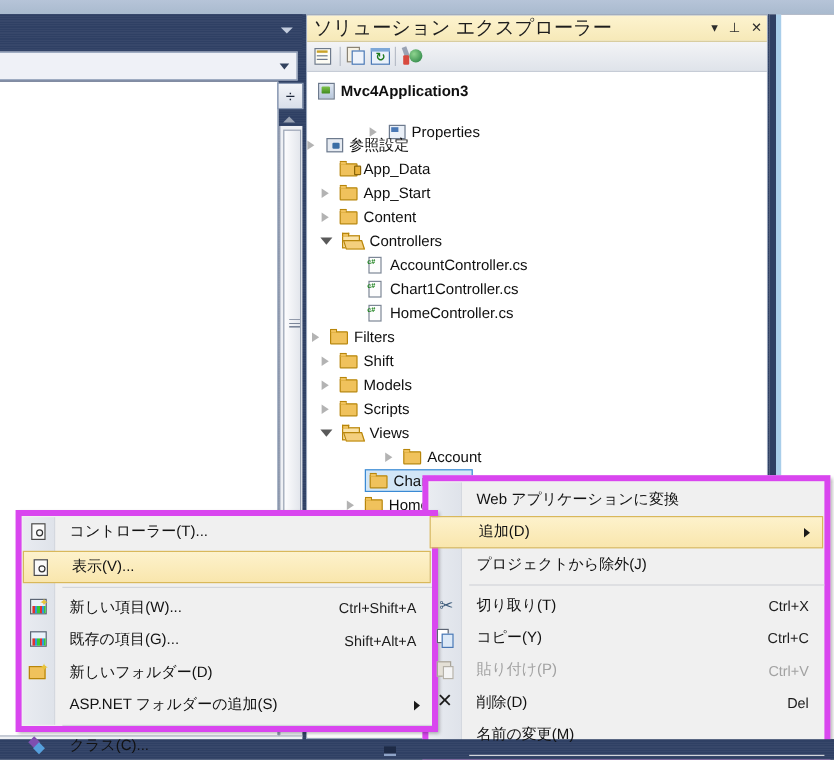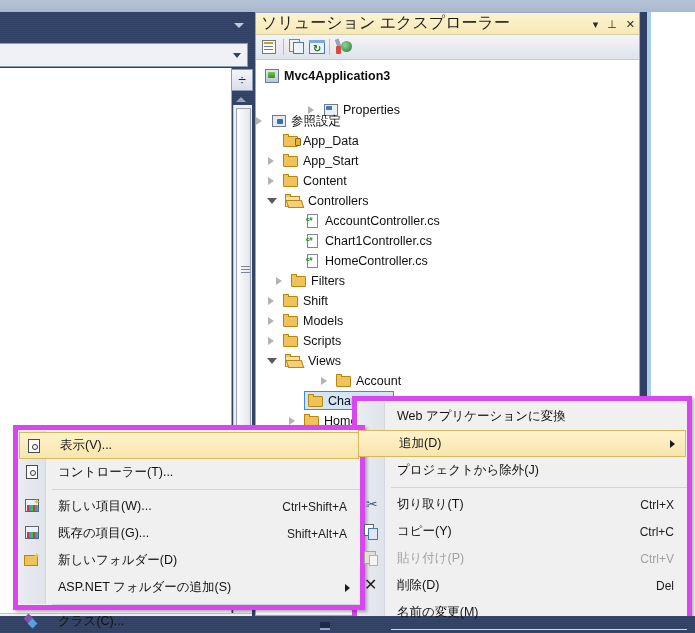--- a/index.html
+++ b/index.html
@@ -307,21 +307,21 @@
           </div>
         <div class="lbl">Chart1Controller.cs</div>
       </div>
       <div class="node" style="left:49px;top:191px;">
         <div class="ic">
             <div class="csfile"></div>
           </div>
         <div class="lbl">HomeController.cs</div>
       </div>
 
-      <div class="node" style="left:20px;top:211px;">
+      <div class="node" style="left:4px;top:211px;">
         <div class="tri-c" style="position:relative;left:0;top:0;margin-right:9px;"></div>
         <div class="ic">
             <div class="folder"></div>
           </div>
         <div class="lbl">Filters</div>
       </div>
       <div class="node" style="left:12px;top:231px;">
         <div class="tri-c" style="position:relative;left:0;top:0;margin-right:9px;"></div>
         <div class="ic">
             <div class="folder"></div>
@@ -439,32 +439,32 @@
     <div class="mi">
       
       
       
     </div>
   </div>
 
   <div class="menu" style="left:13px;top:425px;width:352px;height:185px;">
     <div class="gutter"></div>
 
+    <div class="mi">
+      <div class="mico">
+          <div class="gi-page"></div>
+        </div>
+      <div class="mtext">コントローラー(T)...</div>
+    </div>
+
     <div class="mi hl" style="margin-top:2px">
       <div class="mico">
           <div class="gi-page"></div>
         </div>
       <div class="mtext">表示(V)...</div>
-    </div>
-
-    <div class="mi">
-      <div class="mico">
-          <div class="gi-page"></div>
-        </div>
-      <div class="mtext">コントローラー(T)...</div>
     </div>
 
     <div class="msep"></div>
 
     <div class="mi">
       <div class="mico">
         <div class="gi-newitem"></div>
           <div class="gi-star">✦</div>
       </div>
       <div class="mtext">新しい項目(W)...</div>

